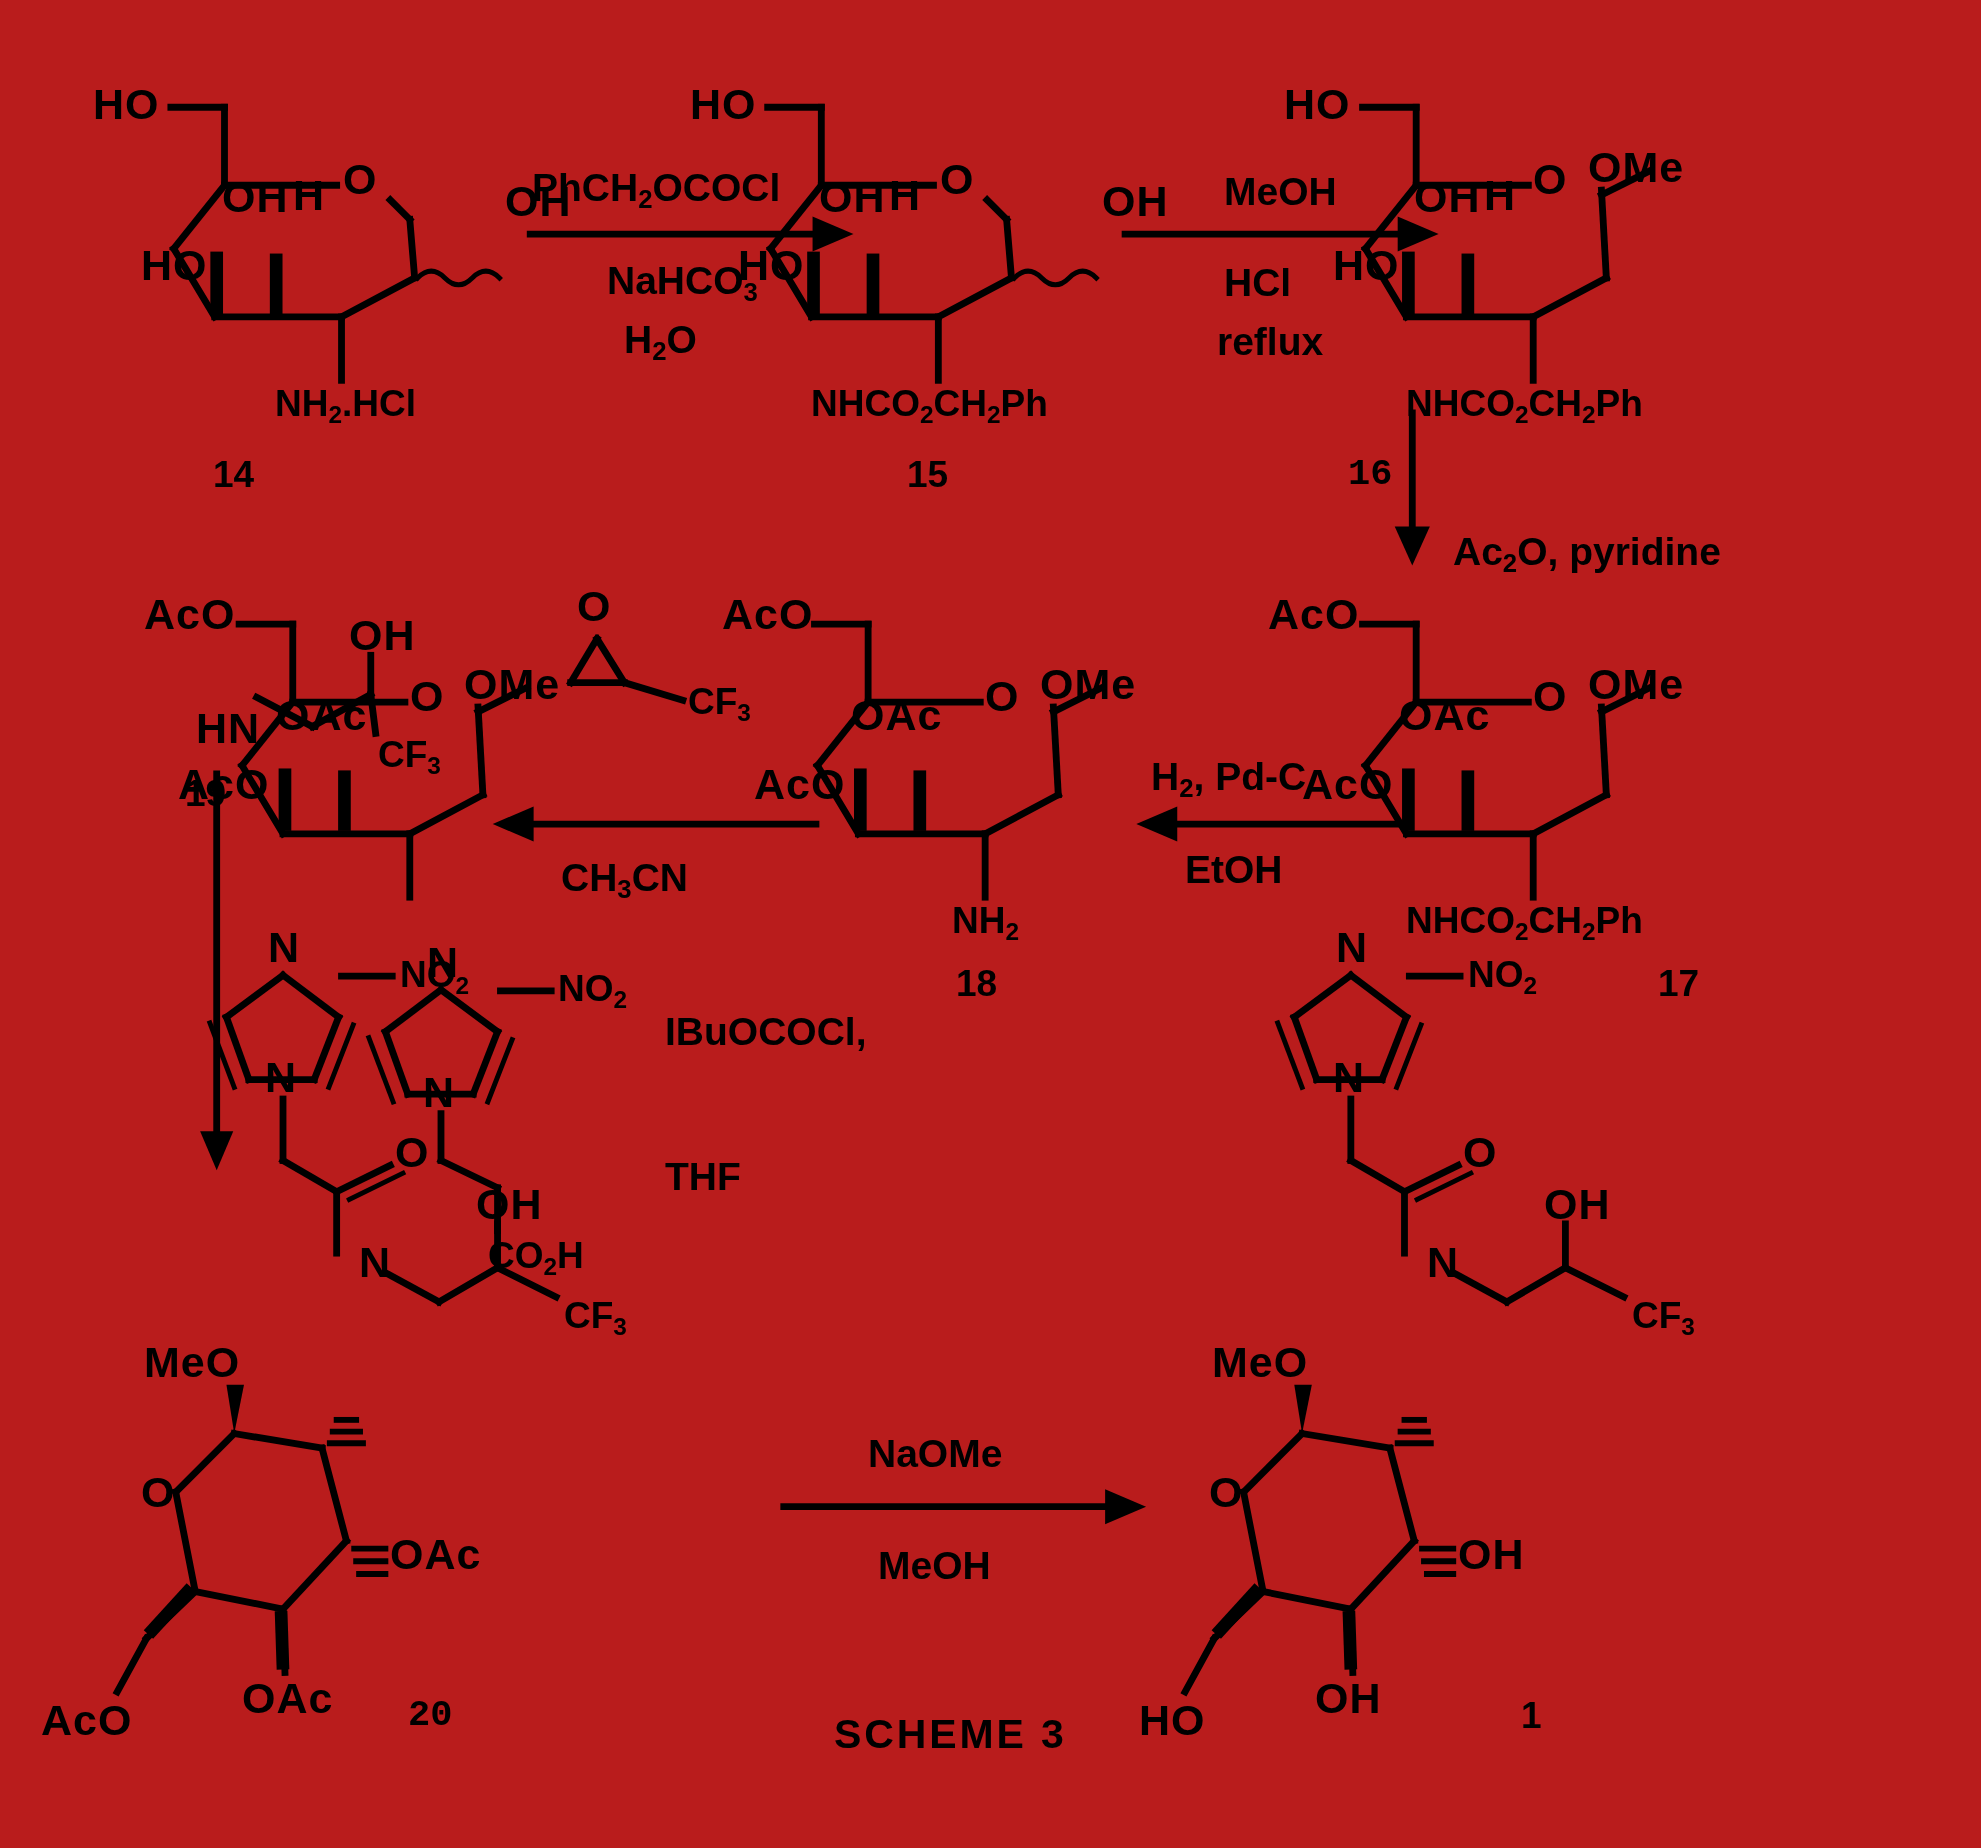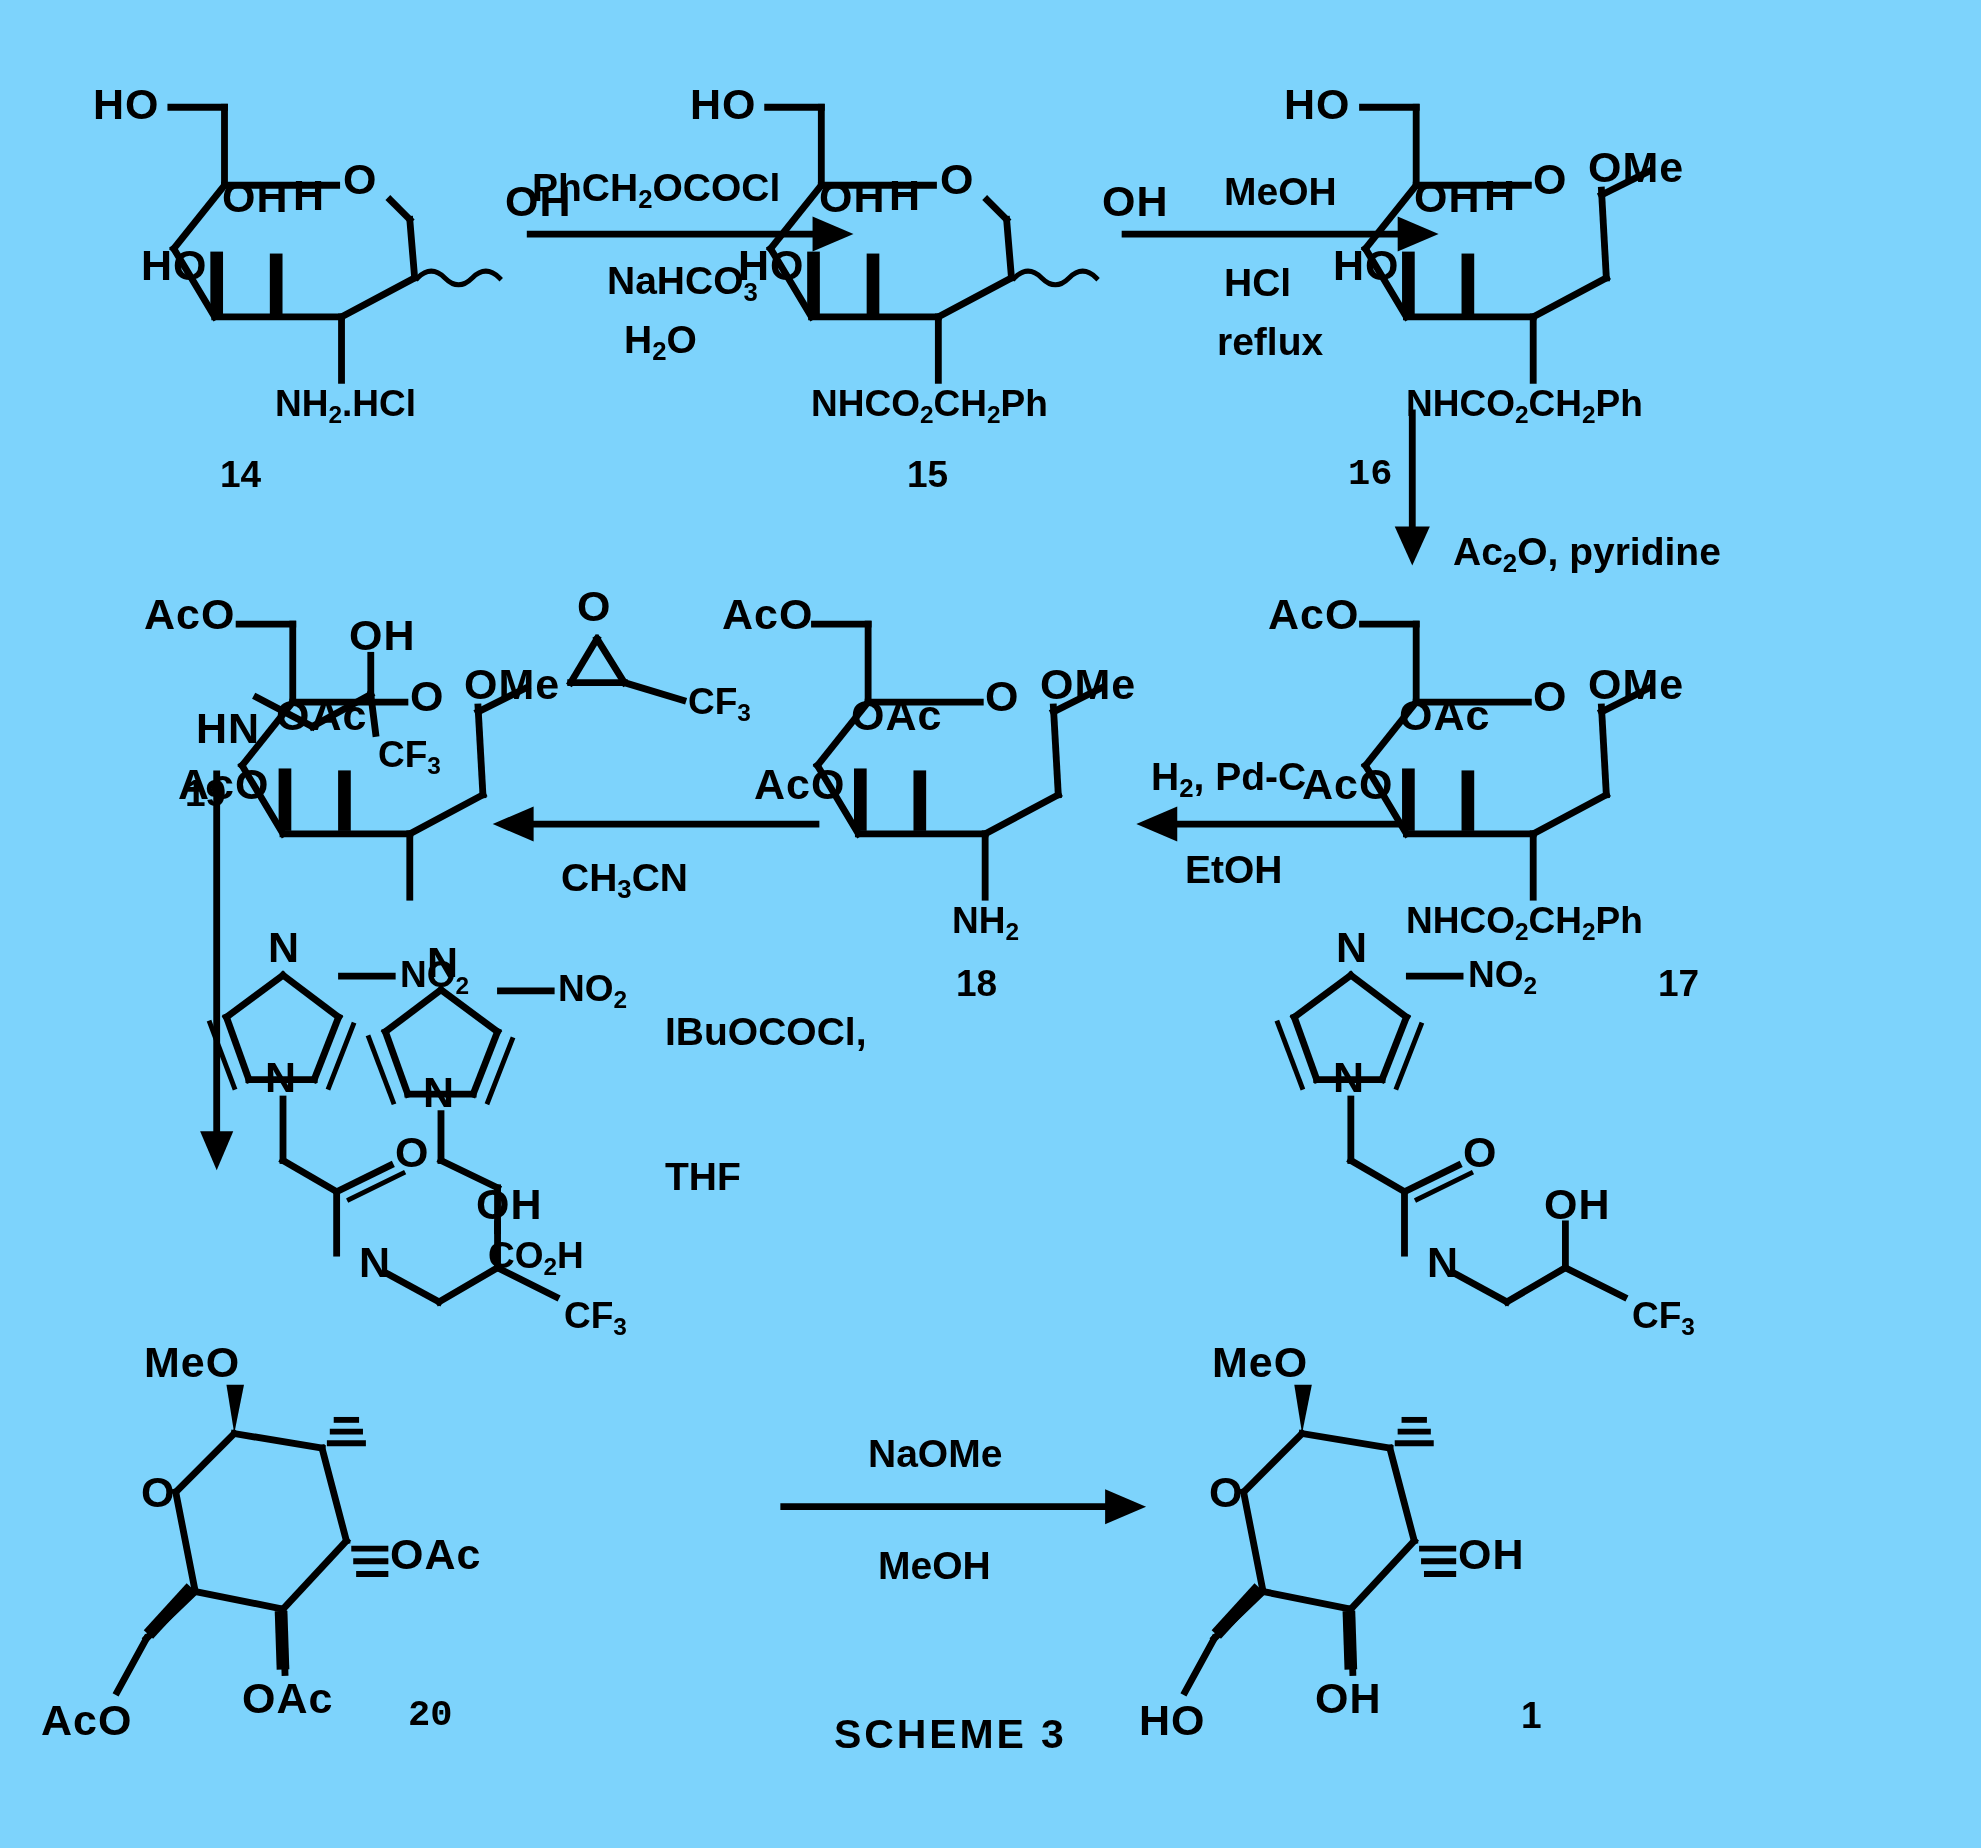--- a/index.html
+++ b/index.html
@@ -5,21 +5,21 @@
 <style>
   html,body{margin:0;padding:0;background:#fff;}
   body{
     font-family:"Liberation Sans", sans-serif;
     color:#000;
   }
   #canvas{
     position:relative;
     width:1982px;
     height:1848px;
-    background:#7dd3fc;
+    background:#b91c1c;
     overflow:hidden;
   }
   .lbl{
     position:absolute;
     font-family:"Liberation Sans", sans-serif;
     font-weight:700;
     color:#000;
     white-space:nowrap;
     line-height:1;
   }
@@ -306,21 +306,21 @@
   </g>
 </svg>
 
 <span class="lbl atom" style="left:93px; top:83px;">HO</span>
 <span class="lbl atom" style="left:343px; top:158px;">O</span>
 <span class="lbl atom" style="left:222px; top:176px;">OH</span>
 <span class="lbl atom" style="left:293px; top:174px;">H</span>
 <span class="lbl atom" style="left:141px; top:244px;">HO</span>
 <span class="lbl atom" style="left:505px; top:180px;">OH</span>
 <span class="lbl atom-sm" style="left:275px; top:385px;">NH<sub>2</sub>.HCl</span>
-<span class="lbl num" style="left:220px; top:456px;">14</span>
+<span class="lbl num" style="left:213px; top:456px;">14</span>
 
 <span class="lbl reag" style="left:532px; top:168px;">PhCH<sub>2</sub>OCOCl</span>
 <span class="lbl reag" style="left:607px; top:261px;">NaHCO<sub>3</sub></span>
 <span class="lbl reag" style="left:624px; top:320px;">H<sub>2</sub>O</span>
 
 <span class="lbl atom" style="left:690px; top:83px;">HO</span>
 <span class="lbl atom" style="left:940px; top:158px;">O</span>
 <span class="lbl atom" style="left:819px; top:176px;">OH</span>
 <span class="lbl atom" style="left:889px; top:174px;">H</span>
 <span class="lbl atom" style="left:738px; top:244px;">HO</span>

